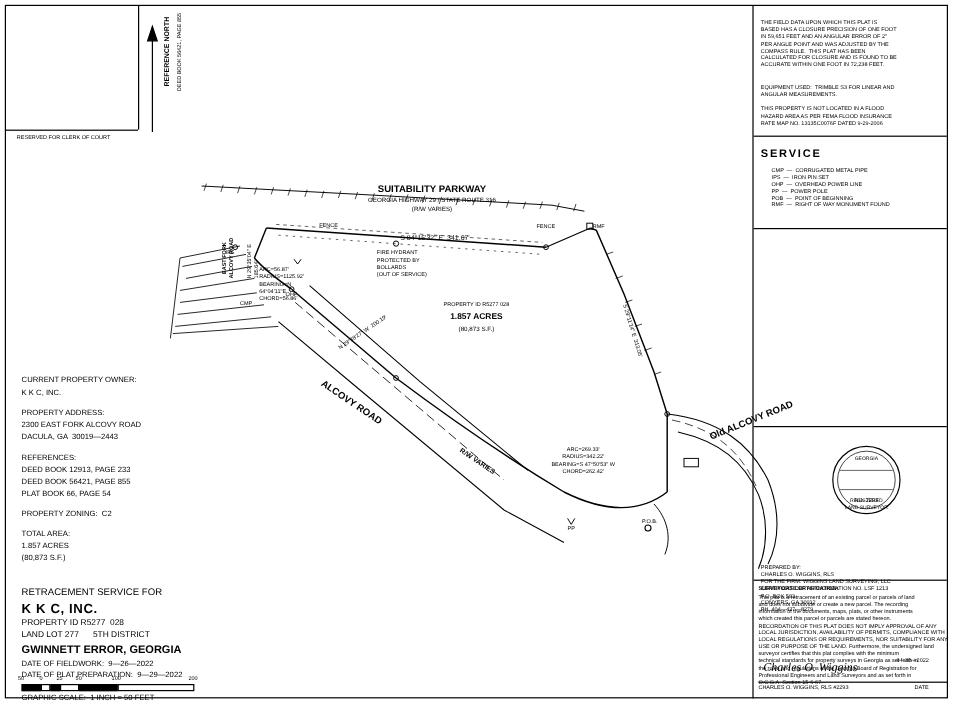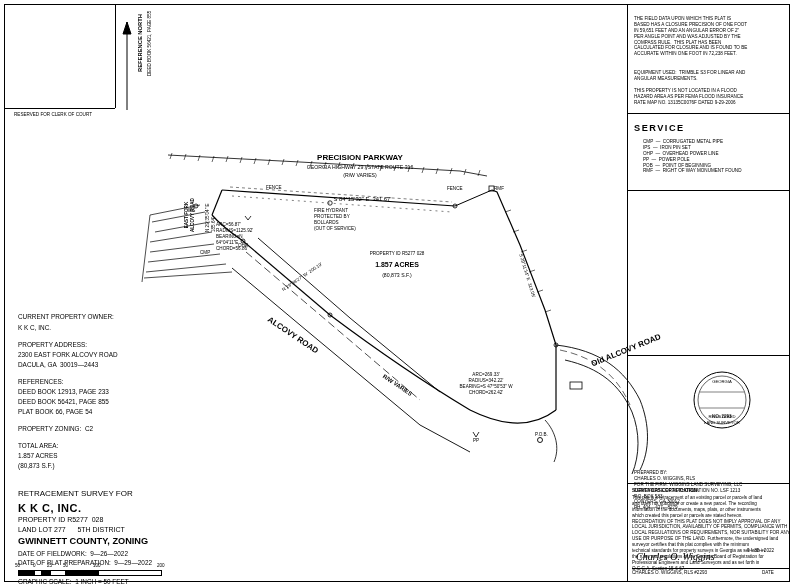--- a/index.html
+++ b/index.html
@@ -177,25 +177,25 @@
   <div class="txt t65" style="left:18px; top:388px;">DEED BOOK 12913, PAGE 233</div>
   <div class="txt t65" style="left:18px; top:398px;">DEED BOOK 56421, PAGE 855</div>
   <div class="txt t65" style="left:18px; top:408px;">PLAT BOOK 66, PAGE 54</div>
 
   <div class="txt t65" style="left:18px; top:425px;">PROPERTY ZONING:  C2</div>
 
   <div class="txt t65" style="left:18px; top:442px;">TOTAL AREA:</div>
   <div class="txt t65" style="left:18px; top:452px;">1.857 ACRES</div>
   <div class="txt t65" style="left:18px; top:462px;">(80,873 S.F.)</div>
 
-  <div class="txt t8" style="left:18px; top:489px;">RETRACEMENT SURVEY FOR</div>
+  <div class="txt t8" style="left:18px; top:489px;">RETRACEMENT SERVICE FOR</div>
   <div class="txt t11 b" style="left:18px; top:501px; letter-spacing:0.5px;">K K C, INC.</div>
   <div class="txt t7" style="left:18px; top:516px;">PROPERTY ID R5277  028</div>
   <div class="txt t7" style="left:18px; top:526px;">LAND LOT 277      5TH DISTRICT</div>
-  <div class="txt t9 b" style="left:18px; top:536px;">GWINNETT COUNTY, ZONING</div>
+  <div class="txt t9 b" style="left:18px; top:536px;">GWINNETT ERROR, GEORGIA</div>
   <div class="txt t65" style="left:18px; top:550px;">DATE OF FIELDWORK:  9—26—2022</div>
   <div class="txt t65" style="left:18px; top:559px;">DATE OF PLAT PREPARATION:  9—29—2022</div>
 
   <div class="scalebar-wrap" style="left:18px; top:570px; width:175px;">
     <div class="sb-row">
       <div class="sb-seg sb-fill" style="left:0px; width:16px;"></div>
       <div class="sb-seg" style="left:16px; width:8px;"></div>
       <div class="sb-seg sb-fill" style="left:24px; width:8px;"></div>
       <div class="sb-seg" style="left:32px; width:16px;"></div>
       <div class="sb-seg sb-fill" style="left:48px; width:32px;"></div>
@@ -205,21 +205,21 @@
   <div>
     <div class="txt t5" style="left:15px; top:563px;">50</div>
     <div class="txt t5" style="left:33px; top:563px;">0</div>
     <div class="txt t5" style="left:47px; top:563px;">25</div>
     <div class="txt t5" style="left:63px; top:563px;">50</div>
     <div class="txt t5" style="left:93px; top:563px;">100</div>
     <div class="txt t5" style="left:157px; top:563px;">200</div>
   </div>
   <div class="txt t65" style="left:18px; top:578px;">GRAPHIC SCALE:  1 INCH = 50 FEET</div>
 
-  <div class="txt t8 b center" style="left:300px; top:153px; width:120px;">PRECISION PARKWAY</div>
+  <div class="txt t8 b center" style="left:300px; top:153px; width:120px;">SUITABILITY PARKWAY</div>
   <div class="txt t55 center" style="left:295px; top:164px; width:130px;">GEORGIA HIGHWAY 29 / STATE ROUTE 316</div>
   <div class="txt t55 center" style="left:310px; top:172px; width:100px;">(R/W VARIES)</div>
   <div class="txt t6 center" style="left:295px; top:196px; width:135px;">S 84°15'32" E  341.67'</div>
   <div class="txt t5" style="left:266px; top:185px;">FENCE</div>
   <div class="txt t5" style="left:447px; top:186px;">FENCE</div>
   <div class="txt t5" style="left:494px; top:186px;">RMF</div>
 
   <div class="txt t5" style="left:314px; top:208px;">FIRE HYDRANT
 PROTECTED BY
 BOLLARDS

